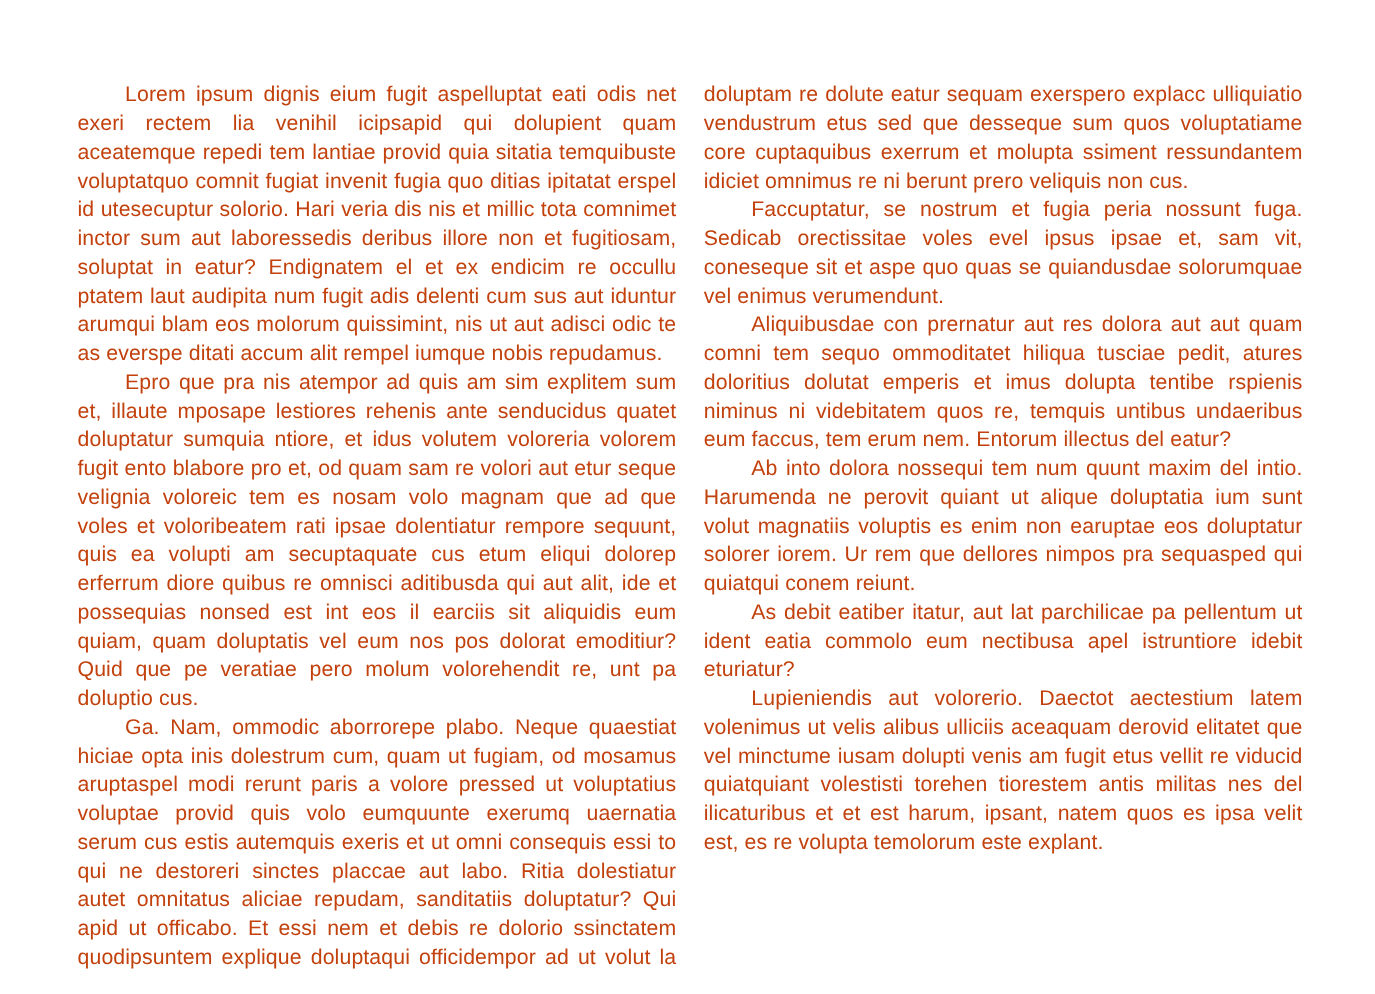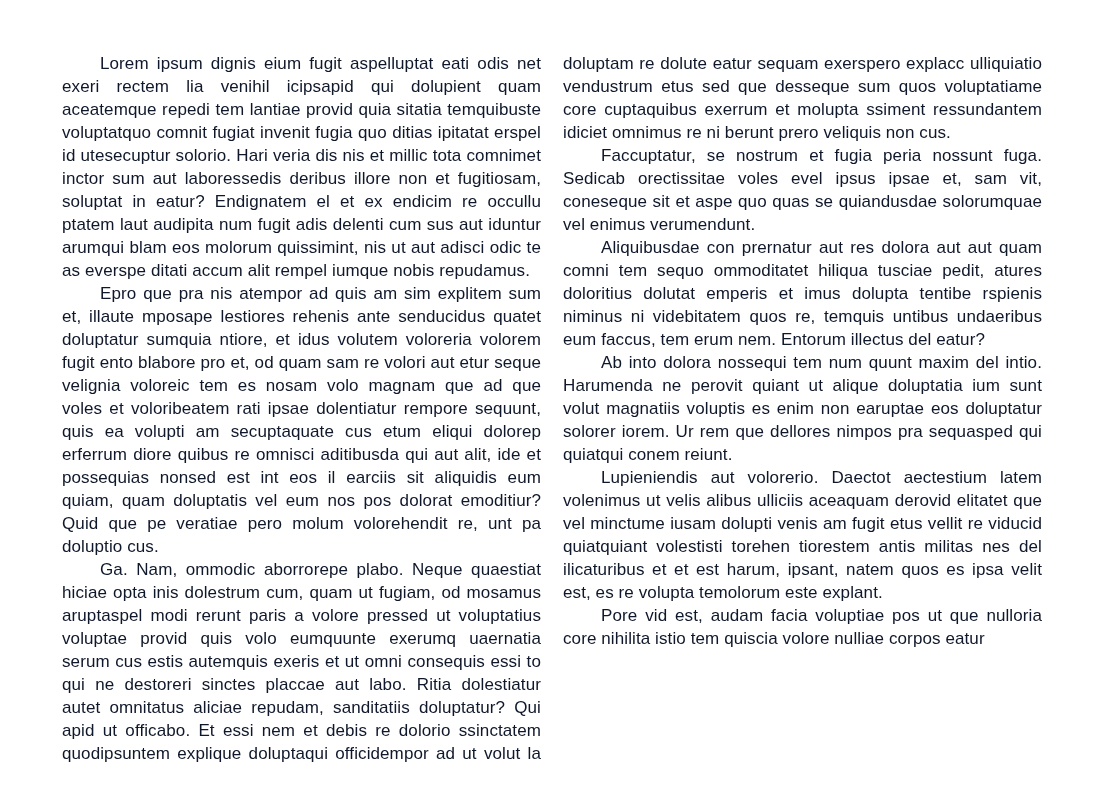--- a/index.html
+++ b/index.html
@@ -11,46 +11,46 @@
     position: relative;
     width: 1100px;
     height: 795px;
     background: #ffffff;
     overflow: hidden;
     font-family: "Liberation Sans", "DejaVu Sans", sans-serif;
   }
   .columns {
     position: absolute;
     left: 62px;
-    top: 52px;
+    top: 64px;
     width: 980px;
     height: 716px;
     column-count: 2;
     column-gap: 22px;
     column-fill: auto;
     overflow: hidden;
     font-size: 17px;
     line-height: 23px;
     letter-spacing: 0.1px;
     text-align: justify;
-    color: #0f172a;
+    color: #c2410c;
   }
   .columns p {
     margin: 0;
     padding: 0;
     text-indent: 38px;
   }
 </style>
 </head>
 <body>
 
 <div class="page">
   <div class="columns">
     <p>Lorem ipsum dignis eium fugit aspelluptat eati odis net exeri rectem lia venihil icipsapid qui dolupient quam aceatemque repedi tem lantiae provid quia sitatia temquibuste voluptatquo comnit fugiat invenit fugia quo ditias ipitatat erspel id utesecuptur solorio. Hari veria dis nis et millic tota comnimet inctor sum aut laboressedis deribus illore non et fugitiosam, soluptat in eatur? Endignatem el et ex endicim re occullu ptatem laut audipita num fugit adis delenti cum sus aut iduntur arumqui blam eos molorum quissimint, nis ut aut adisci odic te as everspe ditati accum alit rempel iumque nobis repudamus.</p>
     <p>Epro que pra nis atempor ad quis am sim explitem sum et, illaute mposape lestiores rehenis ante senducidus quatet doluptatur sumquia ntiore, et idus volutem voloreria volorem fugit ento blabore pro et, od quam sam re volori aut etur seque velignia voloreic tem es nosam volo magnam que ad que voles et voloribeatem rati ipsae dolentiatur rempore sequunt, quis ea volupti am secuptaquate cus etum eliqui dolorep erferrum diore quibus re omnisci aditibusda qui aut alit, ide et possequias nonsed est int eos il earciis sit aliquidis eum quiam, quam doluptatis vel eum nos pos dolorat emoditiur? Quid que pe veratiae pero molum volorehendit re, unt pa doluptio cus.</p>
     <p>Ga. Nam, ommodic aborrorepe plabo. Neque quaestiat hiciae opta inis dolestrum cum, quam ut fugiam, od mosamus aruptaspel modi rerunt paris a volore pressed ut voluptatius voluptae provid quis volo eumquunte exerumq uaernatia serum cus estis autemquis exeris et ut omni consequis essi to qui ne destoreri sinctes placcae aut labo. Ritia dolestiatur autet omnitatus aliciae repudam, sanditatiis doluptatur? Qui apid ut officabo. Et essi nem et debis re dolorio ssinctatem quodipsuntem explique doluptaqui officidempor ad ut volut la doluptam re dolute eatur sequam exerspero explacc ulliquiatio vendustrum etus sed que desseque sum quos voluptatiame core cuptaquibus exerrum et molupta ssiment ressundantem idiciet omnimus re ni berunt prero veliquis non cus.</p>
     <p>Faccuptatur, se nostrum et fugia peria nossunt fuga. Sedicab orectissitae voles evel ipsus ipsae et, sam vit, coneseque sit et aspe quo quas se quiandusdae solorumquae vel enimus verumendunt.</p>
     <p>Aliquibusdae con prernatur aut res dolora aut aut quam comni tem sequo ommoditatet hiliqua tusciae pedit, atures doloritius dolutat emperis et imus dolupta tentibe rspienis niminus ni videbitatem quos re, temquis untibus undaeribus eum faccus, tem erum nem. Entorum illectus del eatur?</p>
     <p>Ab into dolora nossequi tem num quunt maxim del intio. Harumenda ne perovit quiant ut alique doluptatia ium sunt volut magnatiis voluptis es enim non earuptae eos doluptatur solorer iorem. Ur rem que dellores nimpos pra sequasped qui quiatqui conem reiunt.</p>
+    <p>As debit eatiber itatur, aut lat parchilicae pa pellentum ut ident eatia commolo eum nectibusa apel istruntiore idebit eturiatur?</p>
     <p>Lupieniendis aut volorerio. Daectot aectestium latem volenimus ut velis alibus ulliciis aceaquam derovid elitatet que vel minctume iusam dolupti venis am fugit etus vellit re viducid quiatquiant volestisti torehen tiorestem antis militas nes del ilicaturibus et et est harum, ipsant, natem quos es ipsa velit est, es re volupta temolorum este explant.</p>
-    <p>Pore vid est, audam facia voluptiae pos ut que nulloria core nihilita istio tem quiscia volore nulliae corpos eatur</p>
   </div>
 </div>
 
 </body></html>

